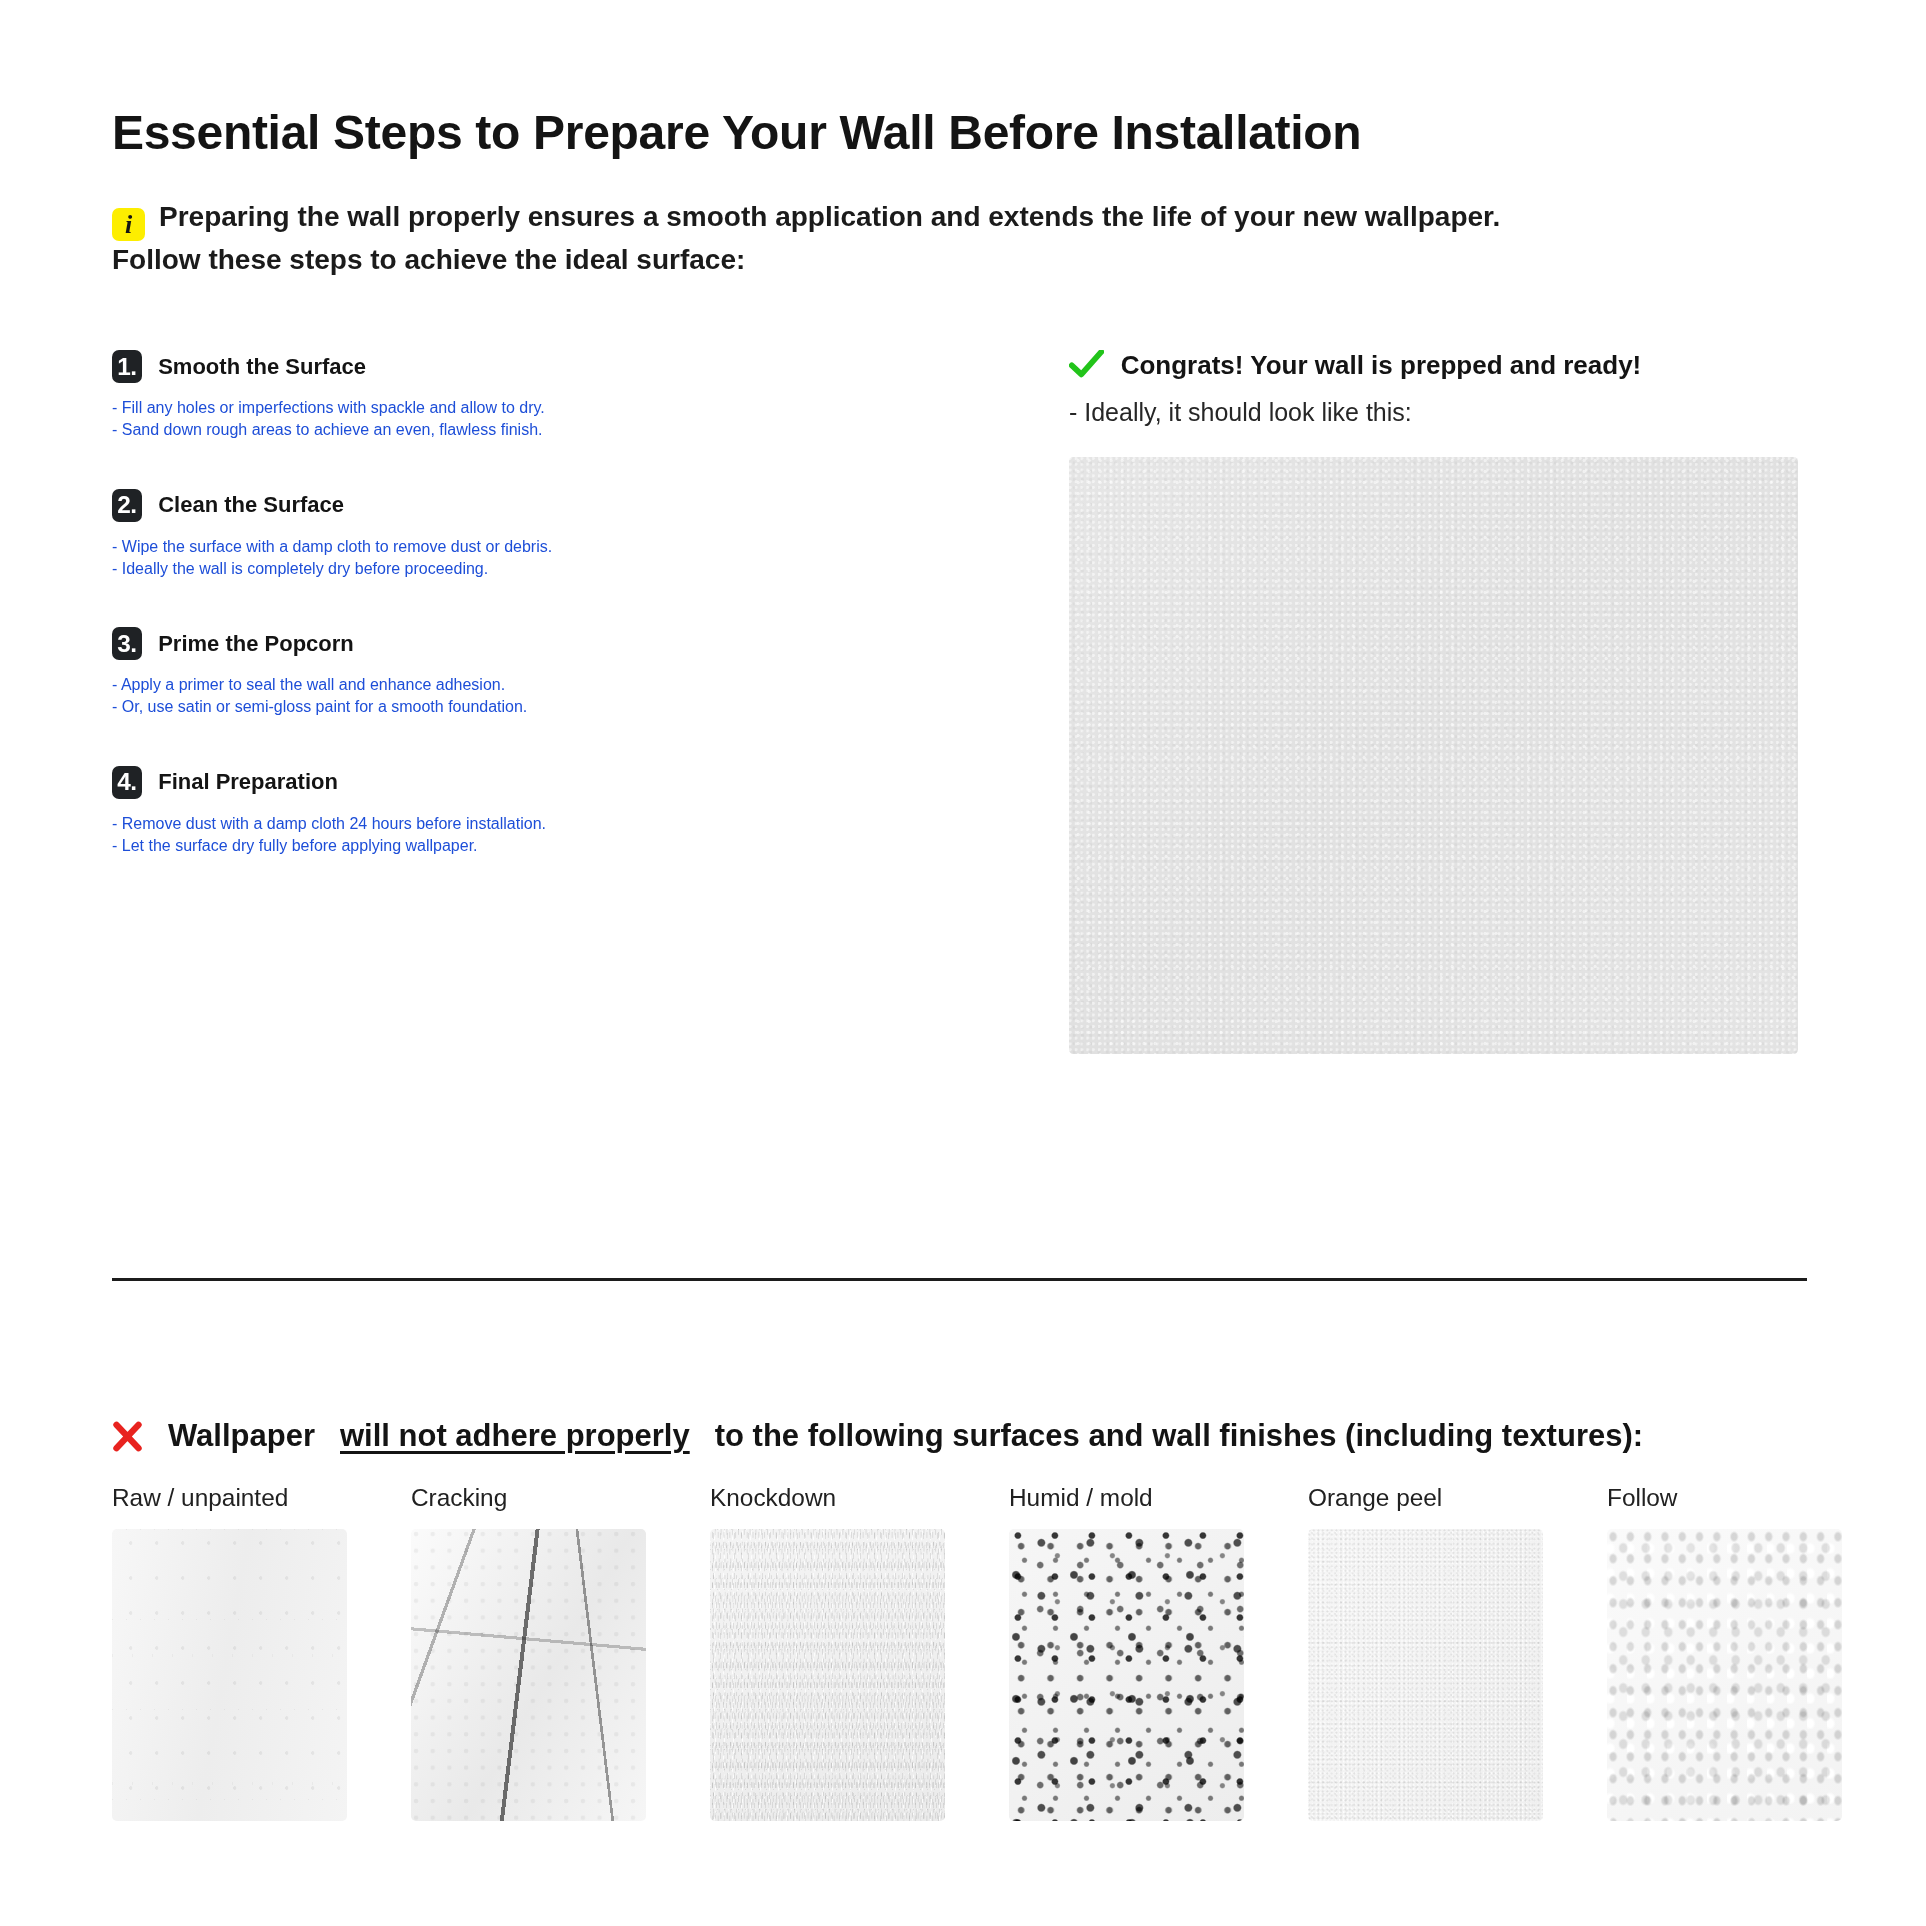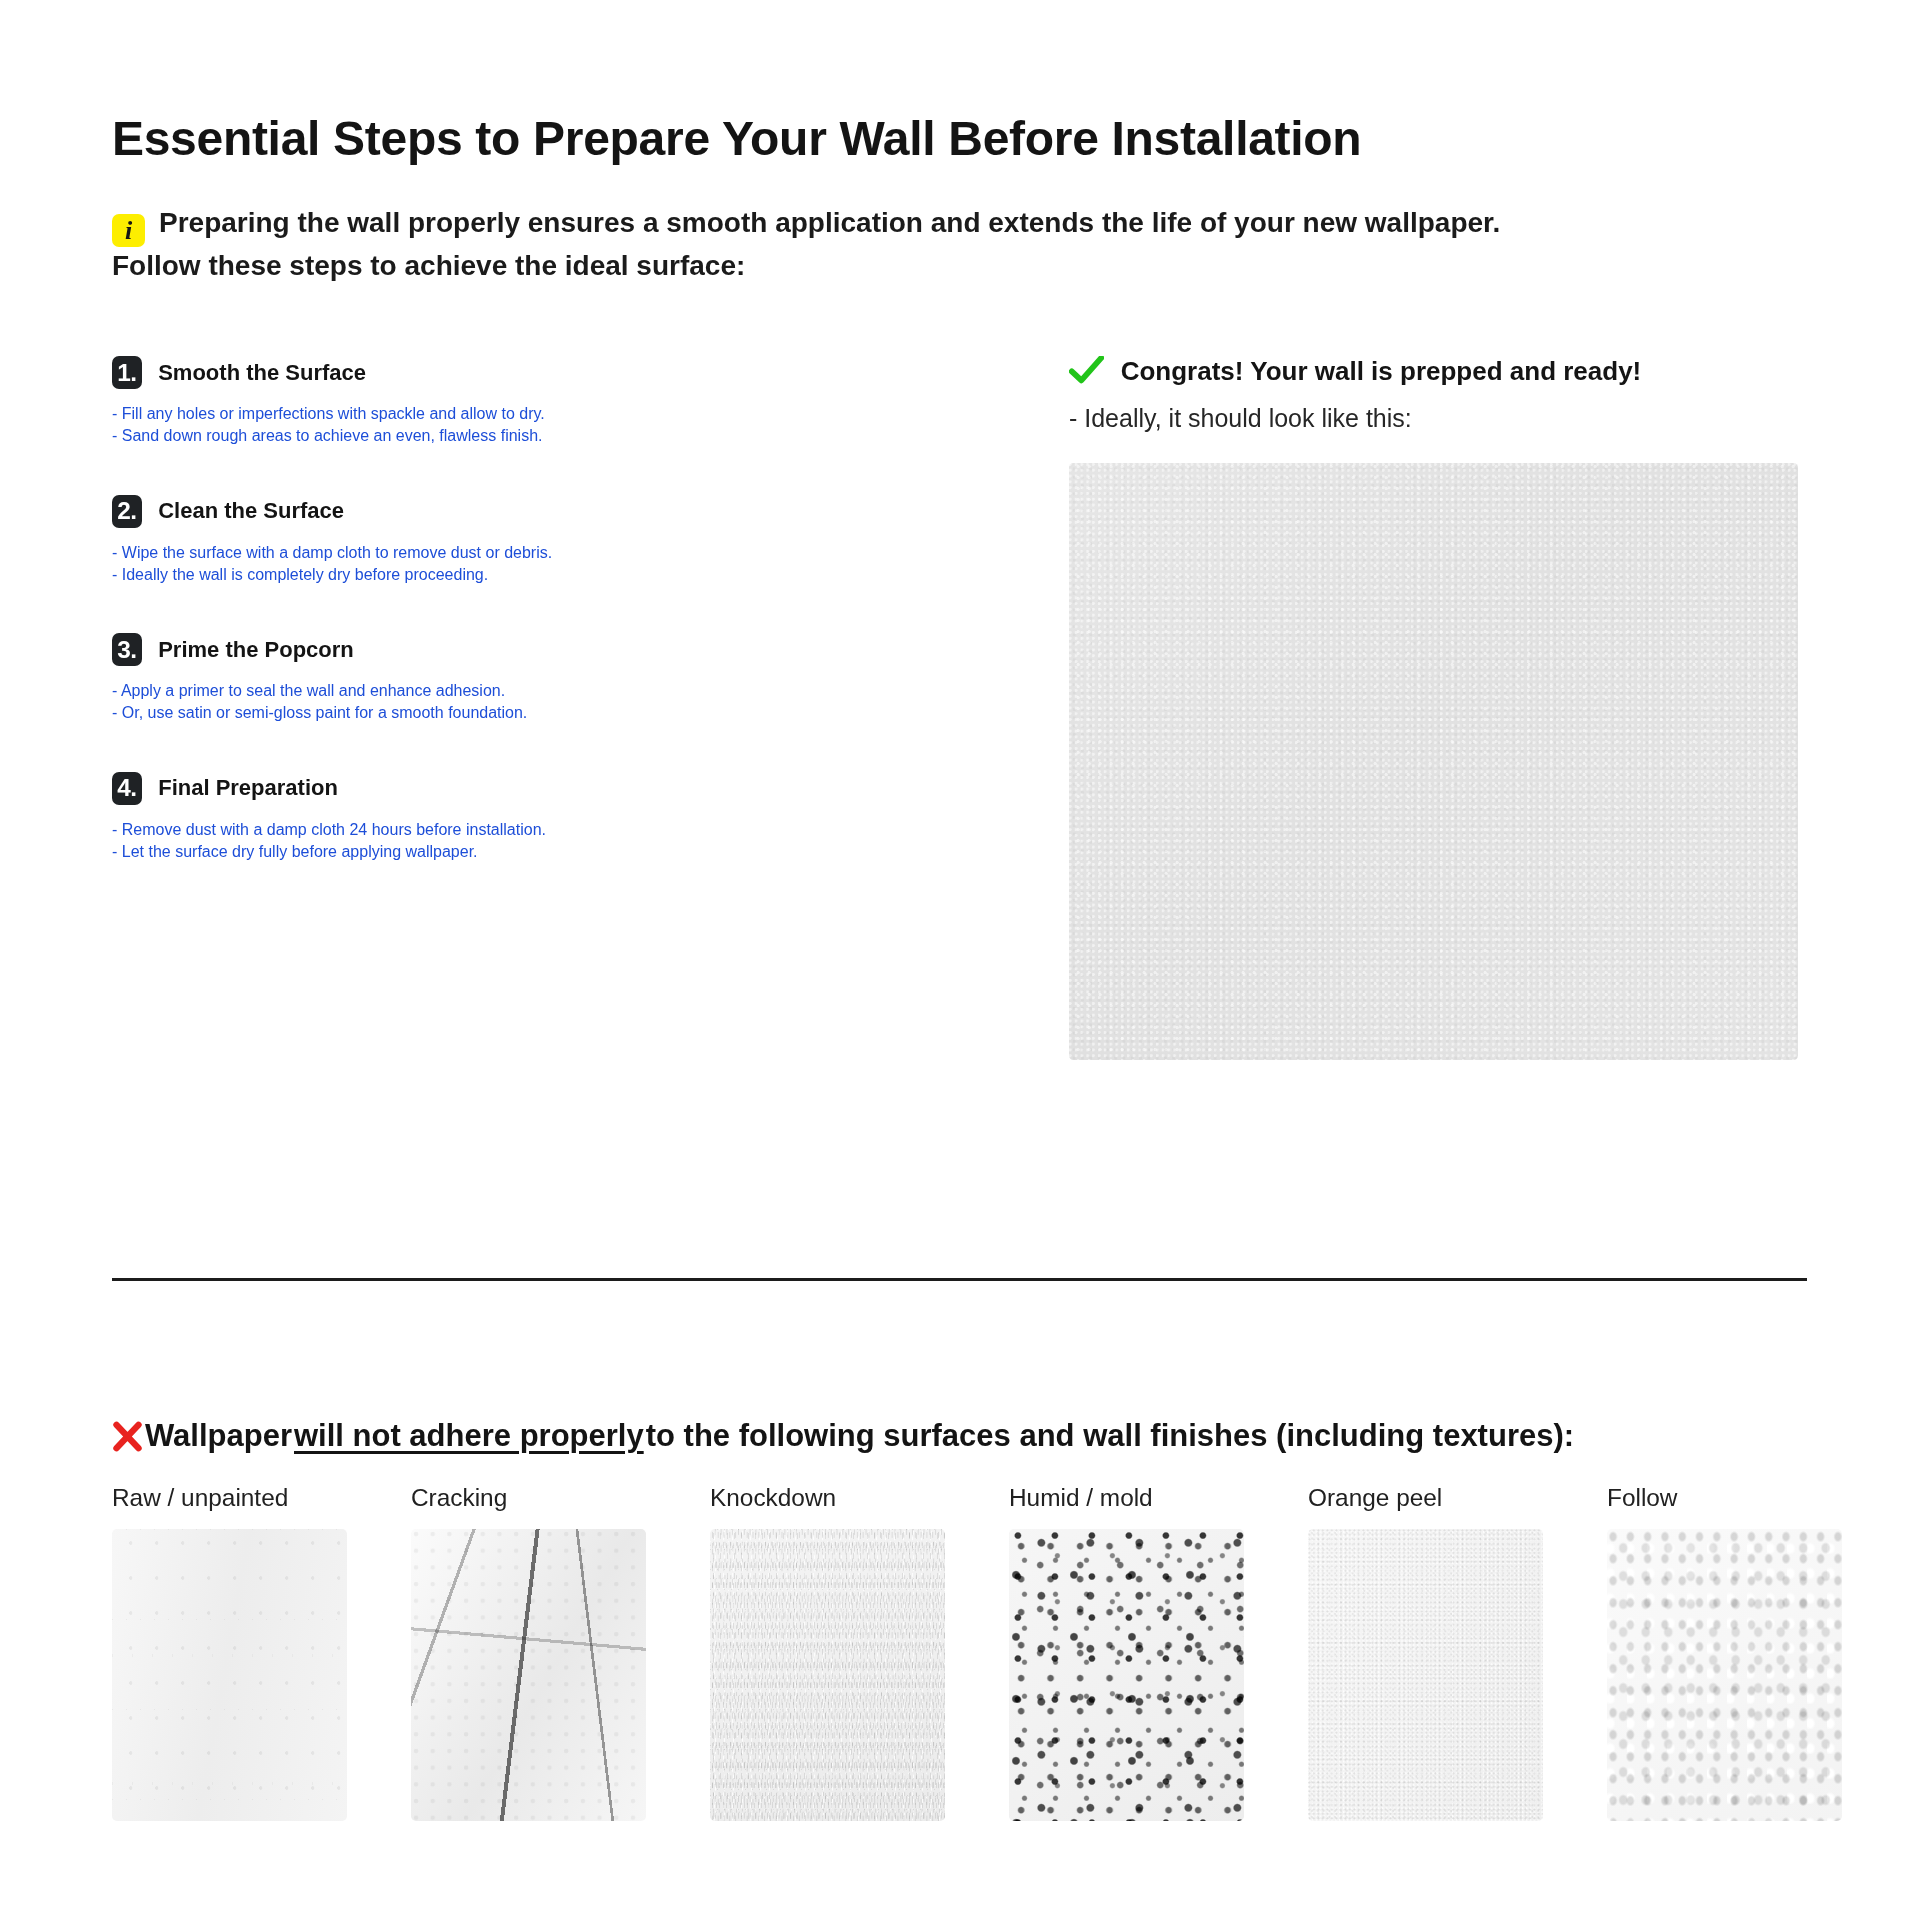--- a/index.html
+++ b/index.html
@@ -14,21 +14,21 @@
     color: #1b1b1b;
     -webkit-font-smoothing: antialiased;
     overflow: hidden;
   }
 
   .page {
     position: relative;
     width: 1926px;
     height: 1926px;
     box-sizing: border-box;
-    padding: 18px 112px;
+    padding: 12px 112px;
   }
 
   
   .page-title {
     margin: 0;
     padding-top: 96px;
     font-size: 48px;
     font-weight: 700;
     letter-spacing: -0.3px;
     line-height: 1.05;
@@ -158,21 +158,21 @@
   
   .warning-section {
     position: absolute;
     left: 112px;
     top: 1420px;
     width: 1721px;
   }
   .warn-head {
     display: flex;
     align-items: center;
-    gap: 2px;
+    gap: 25px;
     font-size: 31px;
     font-weight: 700;
     color: #141414;
     line-height: 1.05;
     white-space: nowrap;
   }
   .x-icon {
     width: 31px;
     height: 31px;
     flex: none;

